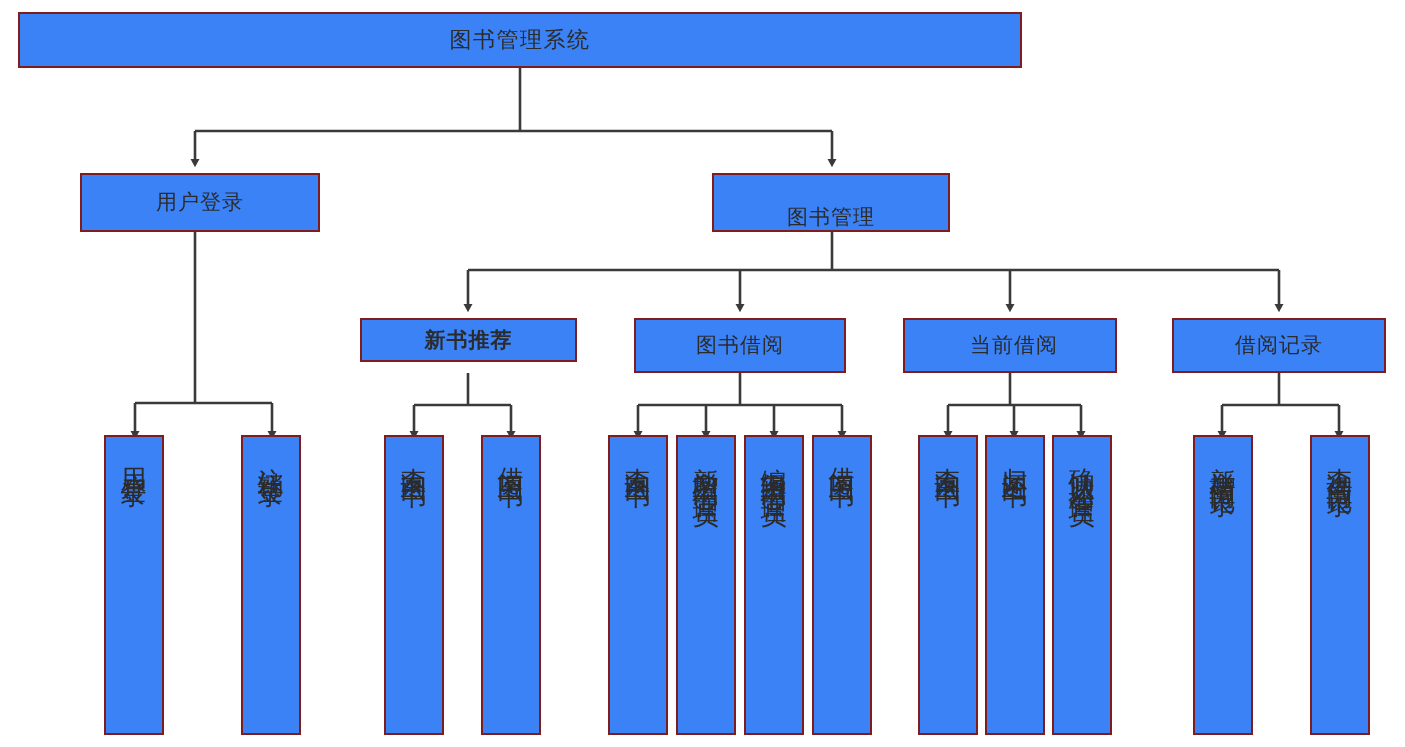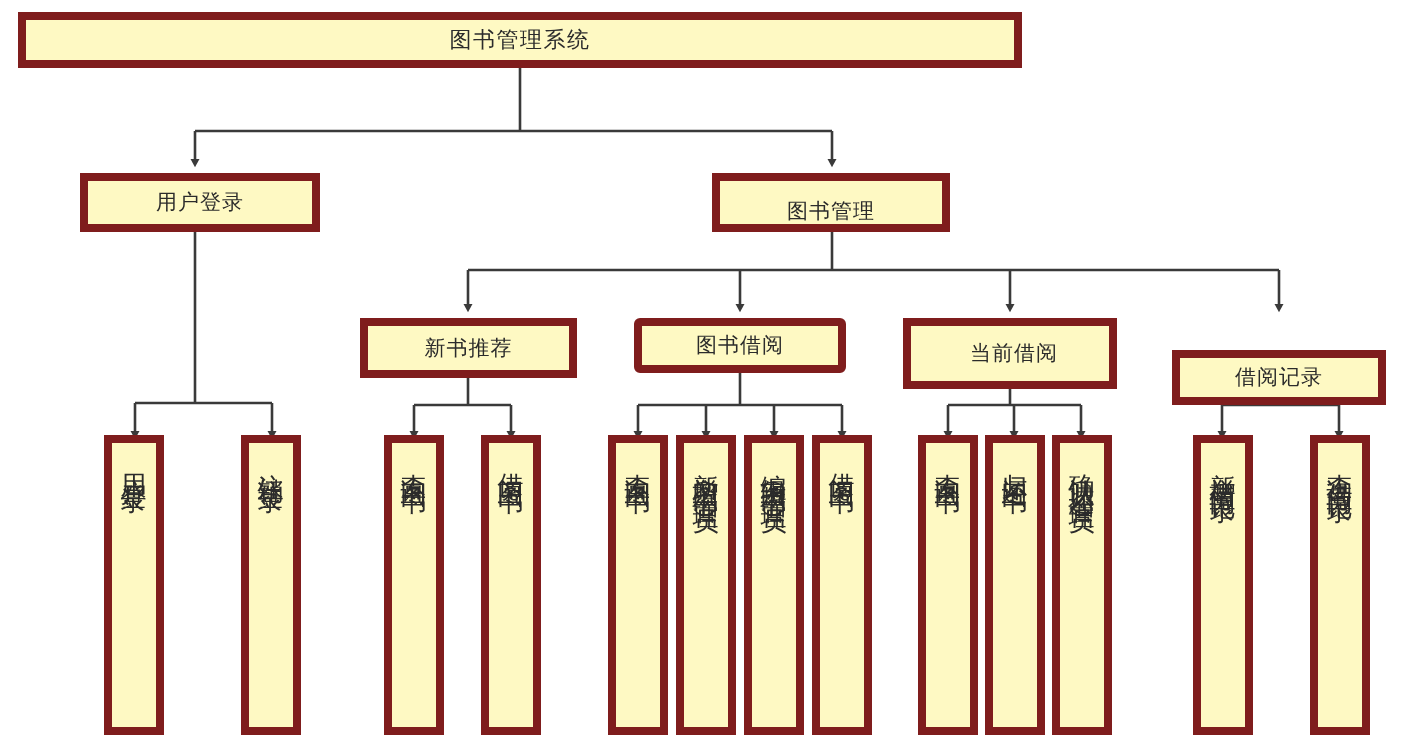--- a/index.html
+++ b/index.html
@@ -19,22 +19,22 @@
     position: absolute;
     left: 0;
     top: 0;
     width: 1405px;
     height: 747px;
     pointer-events: none;
   }
   .node {
     position: absolute;
     box-sizing: border-box;
-    background: #fef9c3;
-    border: 8px solid #7f1d1d;
+    background: #3b82f6;
+    border: 2px solid #7f1d1d;
     display: flex;
     align-items: center;
     justify-content: center;
     z-index: 2;
   }
   .node .label {
     color: #2b2b2b;
     line-height: 1.18;
     text-align: center;
     white-space: nowrap;
@@ -126,30 +126,30 @@
     <span class="label">图书管理系统</span>
   </div>
 
   <div class="node horiz" style="left:80px; top:173px; width:240px; height:59px;">
     <span class="label">用户登录</span>
   </div>
   <div class="node horiz" style="left:712px; top:173px; width:238px; height:59px;align-items:flex-end;">
     <span class="label">图书管理</span>
   </div>
 
-  <div class="node horiz" style="left:360px; top:318px; width:217px; height:60px;">
+  <div class="node horiz" style="left:360px; top:318px; width:217px; height:44px;font-weight:bold;">
     <span class="label">新书推荐</span>
   </div>
-  <div class="node horiz" style="left:634px; top:318px; width:212px; height:55px;border-radius:6px;">
+  <div class="node horiz" style="left:634px; top:318px; width:212px; height:55px;">
     <span class="label">图书借阅</span>
   </div>
-  <div class="node horiz" style="left:903px; top:318px; width:214px; height:71px;padding-left:8px;">
+  <div class="node horiz" style="left:903px; top:318px; width:214px; height:55px;padding-left:8px;">
     <span class="label">当前借阅</span>
   </div>
-  <div class="node horiz" style="left:1172px; top:318px; width:214px; height:55px;margin-top:32px;">
+  <div class="node horiz" style="left:1172px; top:318px; width:214px; height:55px;">
     <span class="label">借阅记录</span>
   </div>
 
   <div class="node vert" style="left:104px; top:435px; width:60px; height:300px;">
     <span class="label">用户登录</span>
   </div>
   <div class="node vert" style="left:241px; top:435px; width:60px; height:300px;">
     <span class="label">注销登录</span>
   </div>
 

